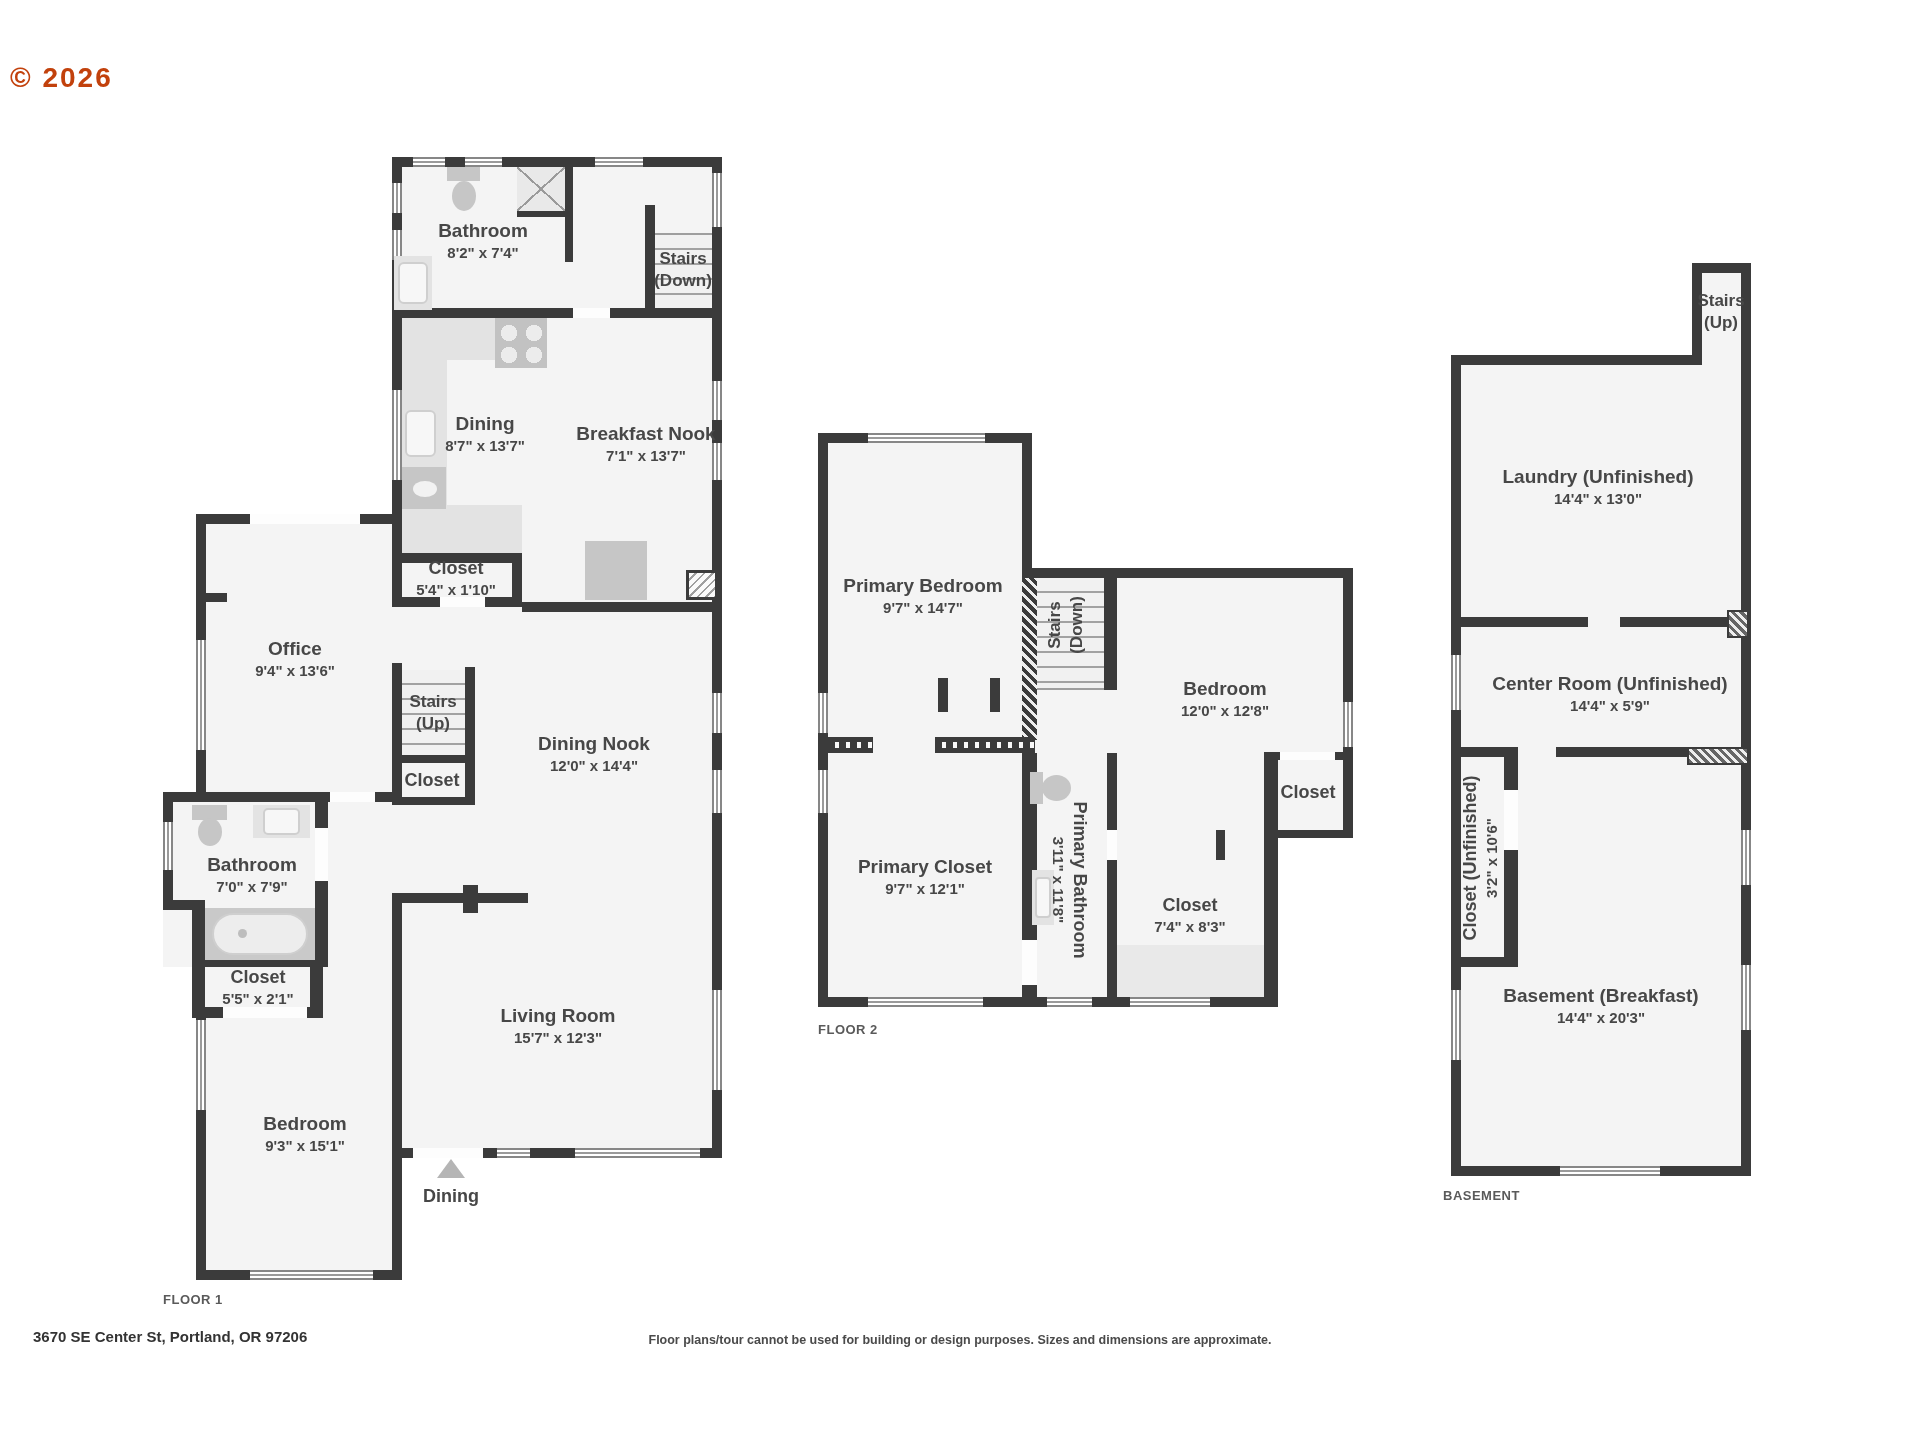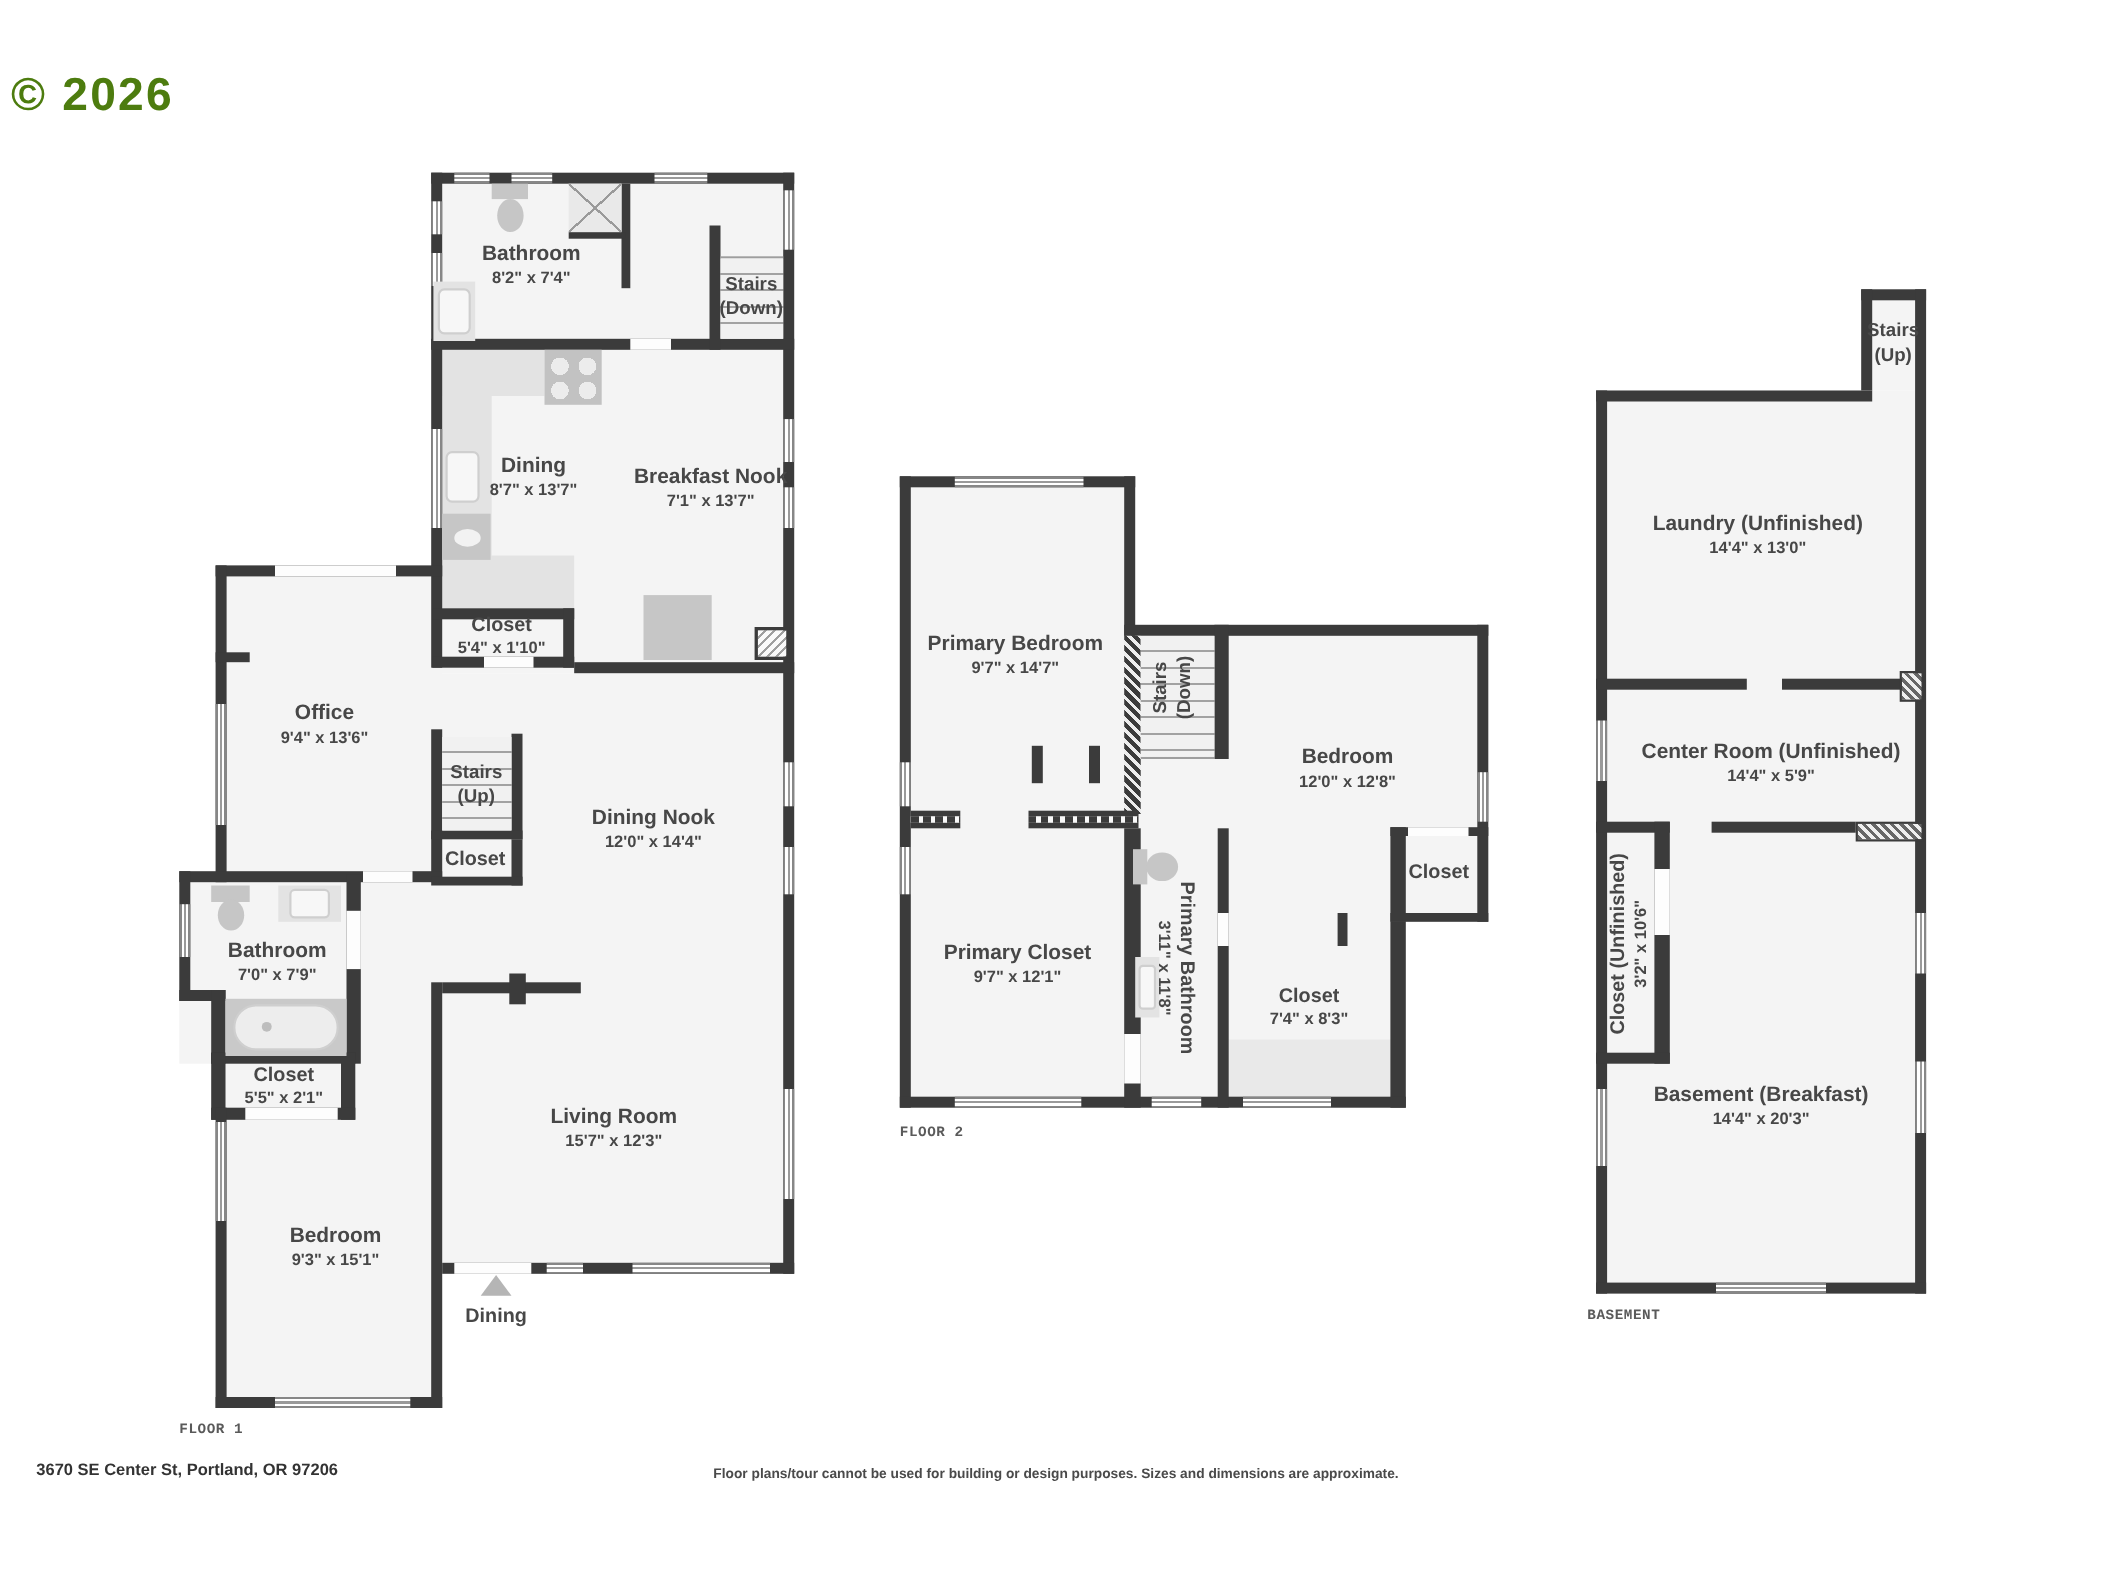--- a/index.html
+++ b/index.html
@@ -26,22 +26,22 @@
   .fxl{position:absolute;background:#e3e3e3;}
   .round{border-radius:50%;}
   .wht{position:absolute;background:#f7f7f7;border:2px solid #cfcfcf;box-sizing:border-box;}
   .lbl{position:absolute;transform:translate(-50%,-50%);text-align:center;color:#474747;font-weight:bold;white-space:nowrap;z-index:30;}
   .lbl.rotccw{transform:translate(-50%,-50%) rotate(-90deg);}
   .lbl.rotcw{transform:translate(-50%,-50%) rotate(90deg);}
   .nm{font-size:19px;line-height:1.25;}
   .dm{font-size:15px;line-height:1.35;}
   .stl{font-size:17px;line-height:1.3;}
   .sm1{font-size:18px;line-height:1.2;}
-  .floorlbl{position:absolute;font-size:13px;font-weight:bold;color:#5a5a5a;letter-spacing:.5px;z-index:30;font-family:Liberation Mono, monospace;}
-  .watermark{position:absolute;left:10px;top:62px;font-size:42px;font-weight:bold;color:#4d7c0f;letter-spacing:2px;}
+  .floorlbl{position:absolute;font-size:13px;font-weight:bold;color:#5a5a5a;letter-spacing:.5px;z-index:30;}
+  .watermark{position:absolute;left:10px;top:62px;font-size:28px;font-weight:bold;color:#c2410c;letter-spacing:2px;}
   .addr{position:absolute;left:33px;top:1328px;font-size:15px;font-weight:bold;color:#333;}
   .disc{position:absolute;left:960px;top:1333px;transform:translateX(-50%);font-size:12.5px;font-weight:bold;color:#4a4a4a;}
   .entrytri{position:absolute;width:0;height:0;border-left:14px solid transparent;border-right:14px solid transparent;border-bottom:19px solid #b5b5b5;}
   .z2{z-index:20;}
 </style>
 </head>
 <body>
 
 <div id="canvas">
   <div class="watermark">© 2026</div>

